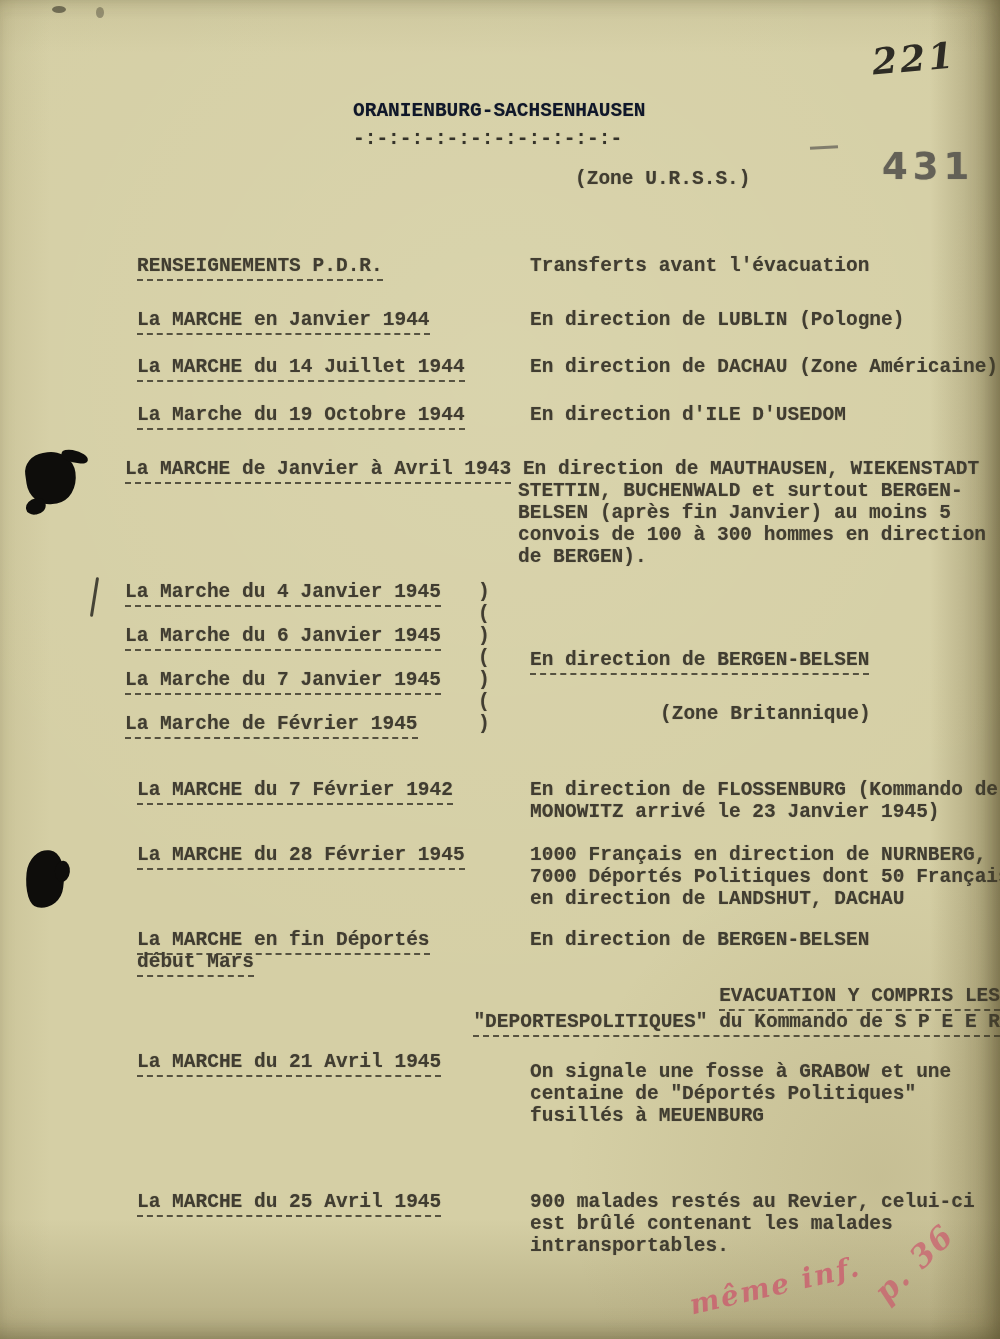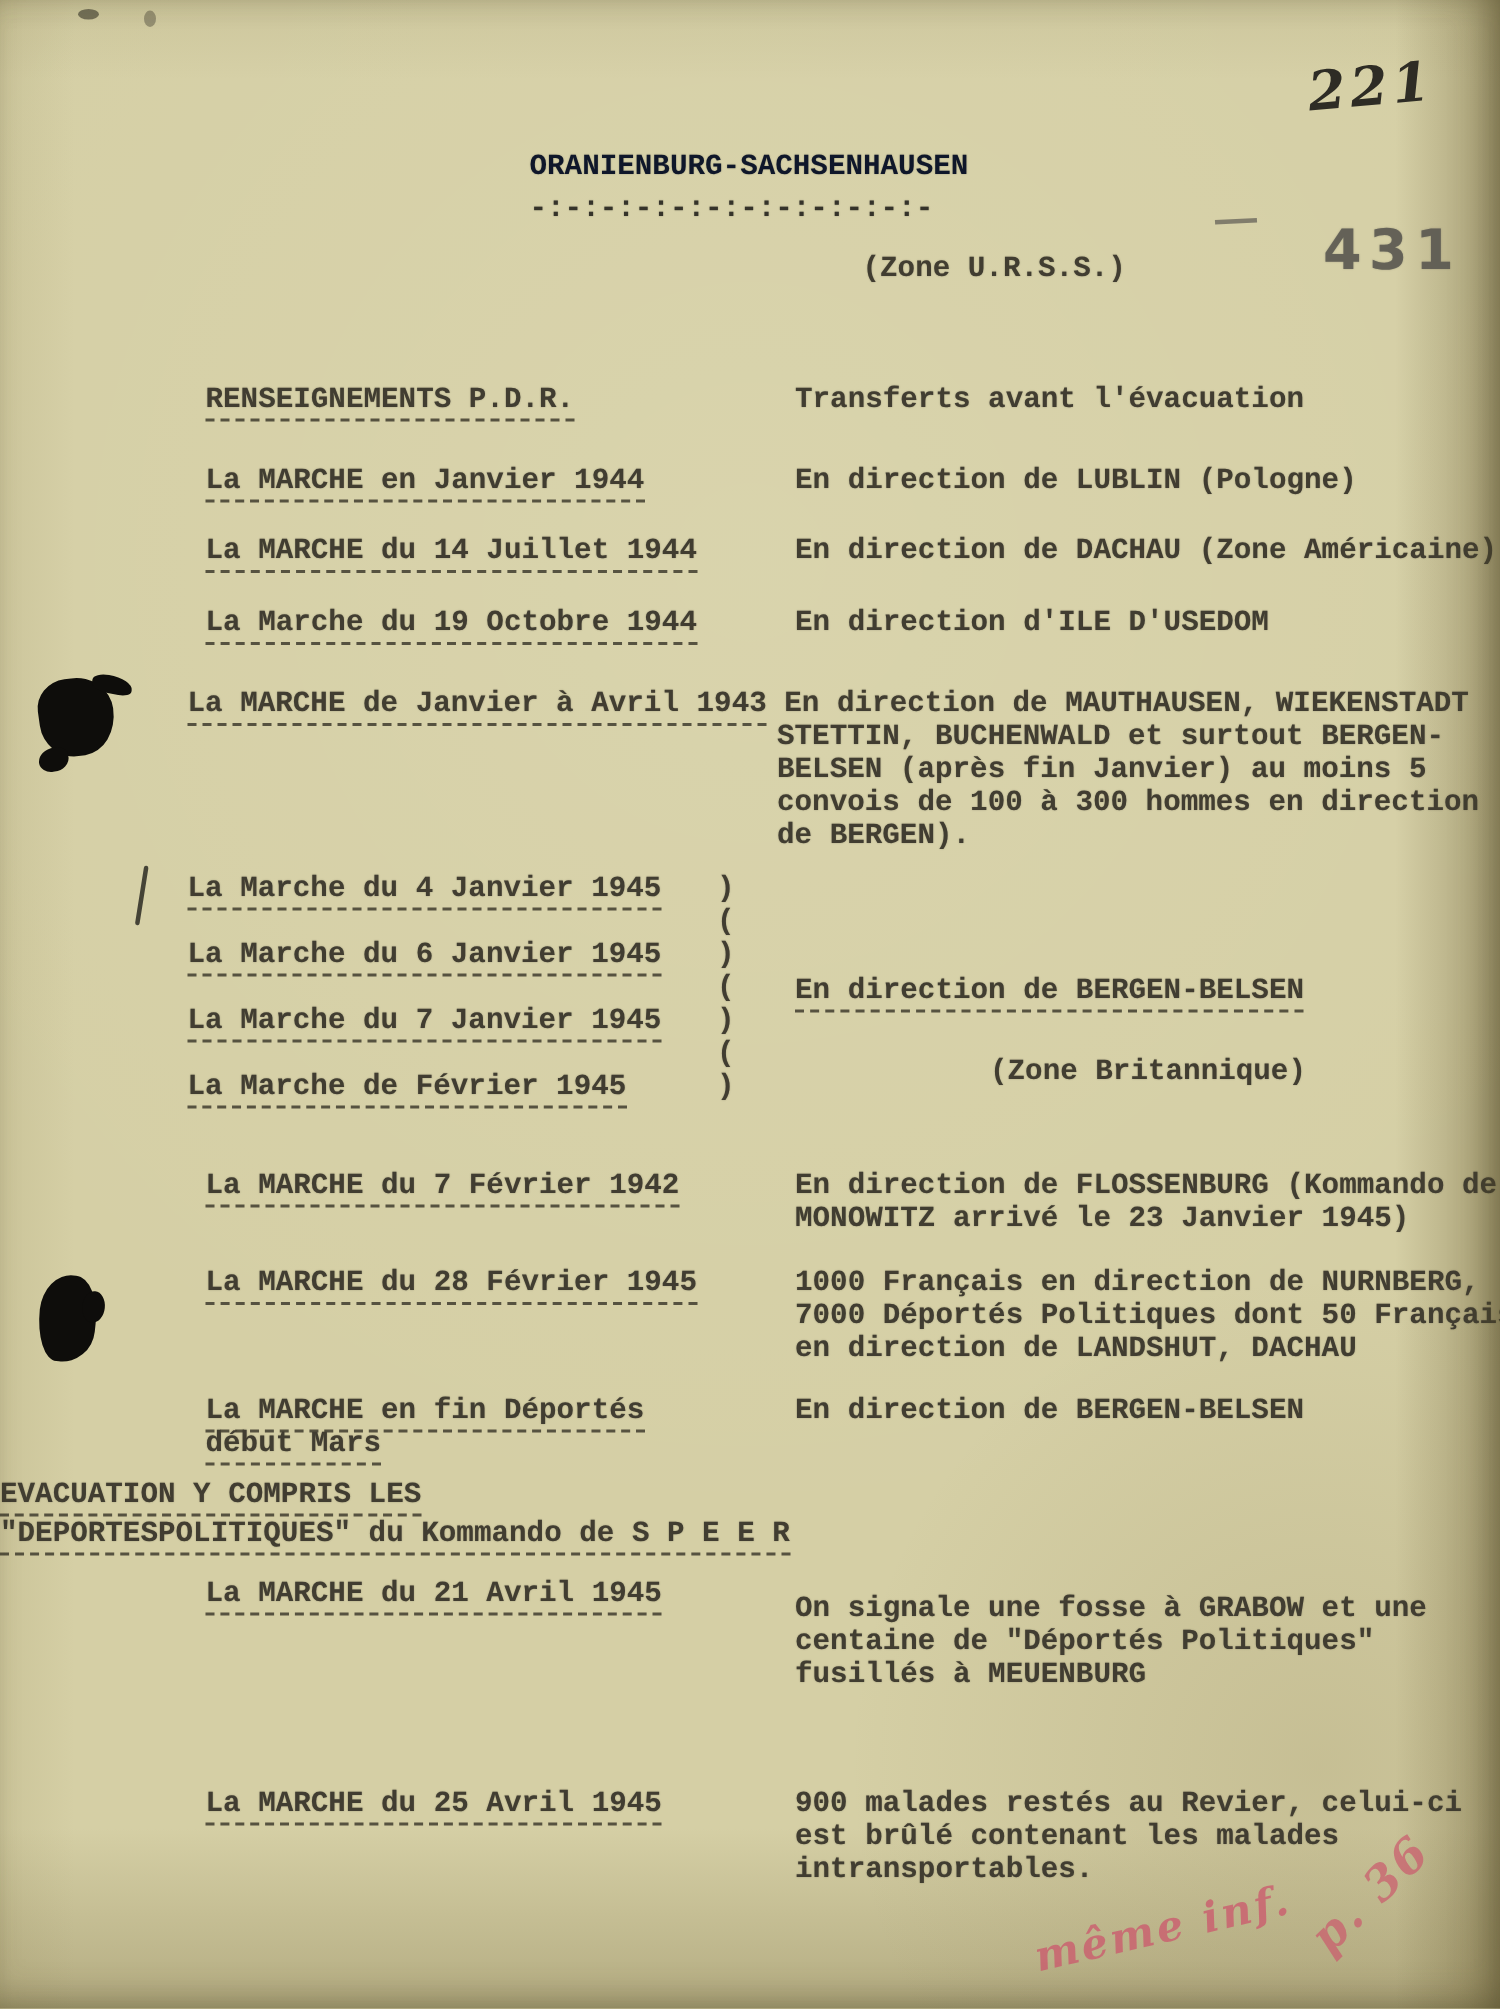--- a/index.html
+++ b/index.html
@@ -20,21 +20,21 @@
   .row{position:absolute;left:137px;width:875px;display:flex;}
   .lbl{width:393px;flex:none;}
   .txt{flex:1;min-width:0;}
   .ul{border-bottom:2px dashed rgba(64,60,46,.85);padding-bottom:2px;}
   .hang{position:absolute;left:125px;width:875px;padding-left:393px;text-indent:-393px;box-sizing:border-box;}
   .bgroup{position:absolute;left:125px;top:581px;width:875px;height:170px;}
   .bg-label{height:44px;}
   .bg-brackets{position:absolute;left:353px;top:0;line-height:22px;white-space:pre-line;}
   .bg-dest{position:absolute;left:405px;top:68px;}
   .bg-zone{position:absolute;left:535px;top:122px;}
-  .center-title{position:absolute;left:0;width:1000px;text-align:left;}
+  .center-title{position:absolute;left:0;width:1000px;text-align:right;}
   .doc-title{position:absolute;left:353px;top:100px;color:#0f172a;}
   .doc-sep{position:absolute;left:353px;top:128px;color:#35332a;}
   .doc-zone{position:absolute;left:575px;top:168px;}
   .hw-221{
     position:absolute;left:872px;top:40px;
     font-family:"DejaVu Serif",serif;font-style:italic;font-size:36px;line-height:36px;
     color:#2e2c25;letter-spacing:3px;transform:rotate(-5deg);text-shadow:none;
   }
   .stamp-431{
     position:absolute;left:882px;top:124px;

